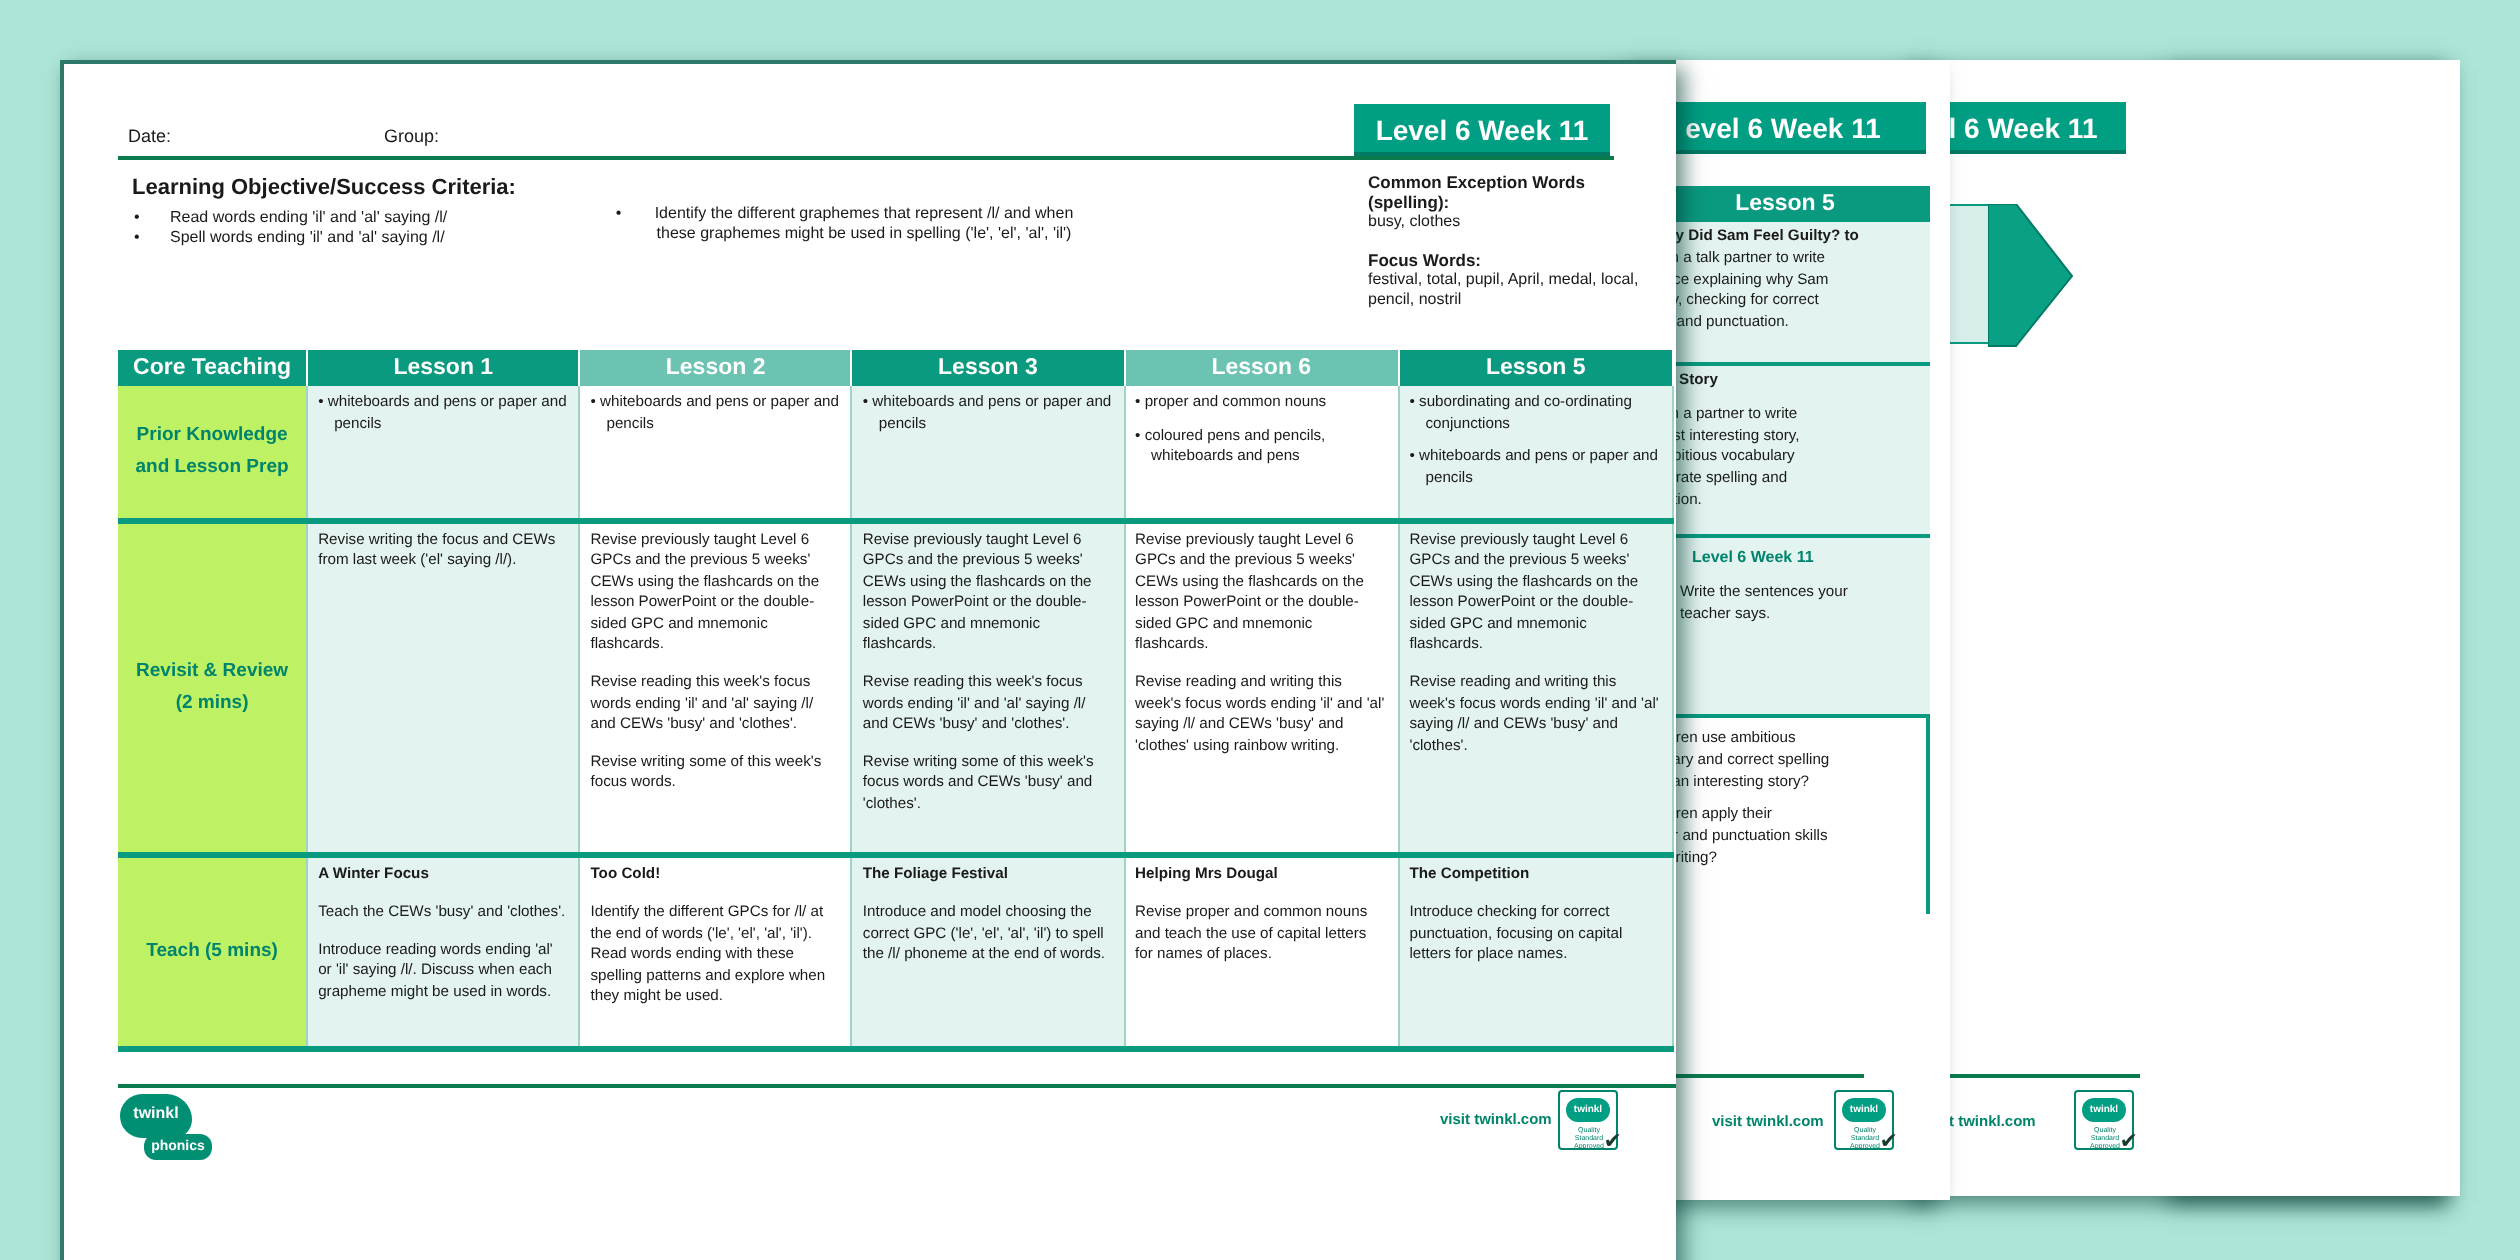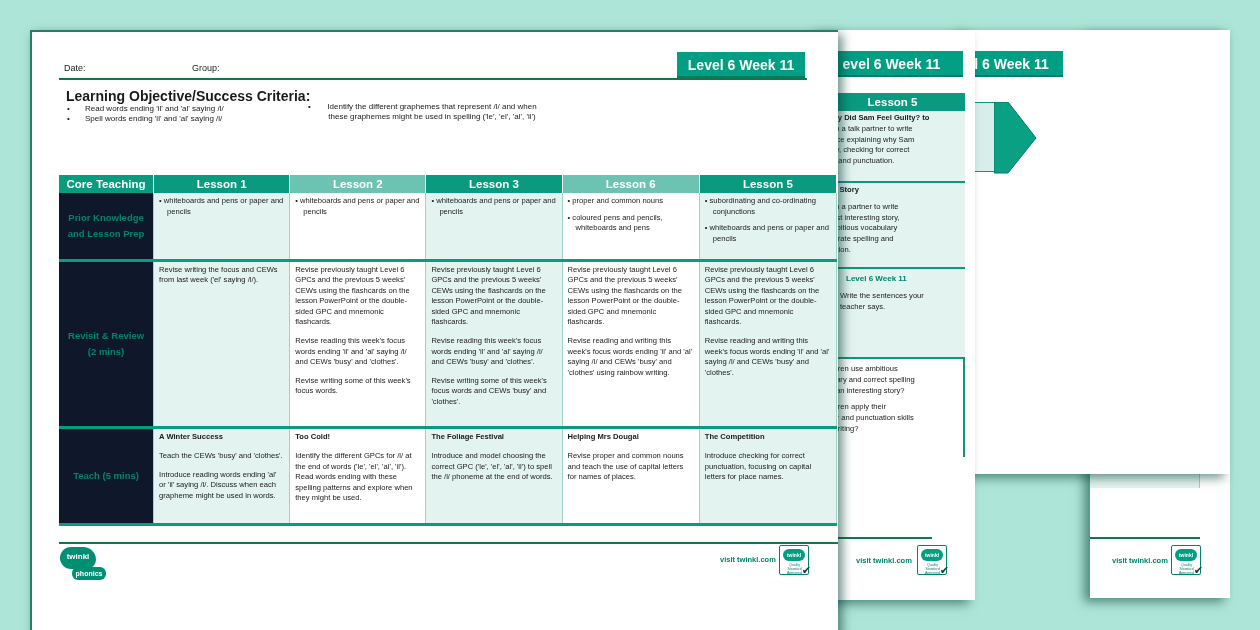--- a/index.html
+++ b/index.html
@@ -1,48 +1,48 @@
 <!DOCTYPE html>
 <html><head>
 <meta charset="utf-8">
 <style>
   * { box-sizing: border-box; margin: 0; padding: 0; }
   html, body { width: 1260px; height: 630px; overflow: hidden; }
   body { background: #ade6d8; font-family: "Liberation Sans", sans-serif; position: relative; color: #1a1a1a; }
 
   .page { position: absolute; background: #fff; box-shadow: -6px 4px 10px rgba(0,60,50,0.55); overflow: hidden; }
   #page4 { left: 1090px; top: 30px; width: 140px; height: 568px; }
-  #page3 { left: 960px; top: 30px; width: 270px; height: 444px; }
+  #page3 { left: 960px; top: 30px; width: 270px; height: 568px; }
   #page2 { left: 820px; top: 30px; width: 155px; height: 570px; }
   #page1 { left: 30px; top: 30px; width: 808px; height: 608px; box-shadow: 4px 4px 10px rgba(0,60,50,0.6); border-left: 2px solid #2d7a6a; border-top: 2px solid #2d7a6a; }
   .week-banner { position: absolute; background: #009e83; color: #fff; font-weight: bold; font-size: 14px; height: 26px; line-height: 26px; text-align: center; border-bottom: 2px solid #007a65; white-space: nowrap; overflow: hidden; }
   .hdr-rule { position: absolute; height: 2px; background: #0b7a4d; }
 
   
   .p1-date { position: absolute; left: 32px; top: 31px; font-size: 9px; }
   .p1-group { position: absolute; left: 160px; top: 31px; font-size: 9px; }
-  .lo-title { position: absolute; left: 34px; top: 56px; font-size: 14px; font-weight: bold; }
+  .lo-title { position: absolute; left: 34px; top: 56px; font-size: 11px; font-weight: bold; }
   .lo-list { position: absolute; left: 35px; top: 72px; font-size: 8px; line-height: 10px; list-style: none; }
   .lo-list li::before, .lo-list2 li::before { content: "•"; display: inline-block; width: 18px; }
   .lo-list2 { position: absolute; left: 271px; top: 70px; width: 240px; font-size: 8px; line-height: 10px; list-style: none; }
   .lo-list2 li { padding-left: 18px; text-indent: -18px; text-align: center; }
   .fg-block { position: absolute; left: 520px; top: 54px; width: 125px; font-size: 8px; line-height: 10px; }
   .fg-block .lbl { font-weight: bold; font-size: 8.5px; margin-bottom: 5px; }
   .fg-block .val { margin-bottom: 7px; }
   .cew-block { position: absolute; left: 652px; top: 54px; width: 150px; font-size: 8px; line-height: 10px; }
   .cew-block .lbl { font-weight: bold; font-size: 8.5px; }
   .cew-block .val { margin-bottom: 9px; }
 
   
   table.core { position: absolute; left: 27px; top: 143px; width: 778px; border-collapse: collapse; table-layout: fixed; font-size: 7.6px; line-height: 10.6px; }
   table.core th { background: #0a9a80; color: #fff; font-weight: bold; font-size: 11.5px; height: 18px; text-align: center; border-right: 1px solid #fff; }
   table.core th.light { background: #6cc3b1; }
   table.core td { vertical-align: top; padding: 3px 5px; border-right: 1px solid #9fd3c8; }
   table.core tr.row-sep td { border-top: 3px solid #0a9a80; margin-left: 36px; }
-  table.core td.rowhead { text-align: center; vertical-align: middle; color: #00846b; font-weight: bold; font-size: 9.5px; line-height: 16px; background: #0f172a; }
+  table.core td.rowhead { text-align: center; vertical-align: middle; color: #00846b; font-weight: bold; font-size: 9.5px; line-height: 16px; background: #bef264; }
   td.shade { background: #e3f3f0; }
   td.white { background: #fff; }
   table.core tr.last td { border-bottom: 3px solid #0a9a80; }
   .cell p { margin-bottom: 8px; }
   .cell .b { font-weight: bold; margin-bottom: 9px; }
   .bul { padding-left: 8px; text-indent: -8px; margin-bottom: 6px; }
   .bul::before { content: "• "; }
 
   .footer-rule { position: absolute; left: 27px; width: 780px; top: 510px; height: 2px; background: #0b7a4d; }
   .logo { position: absolute; left: 28px; top: 515px; width: 48px; height: 38px; }
@@ -158,20 +158,26 @@
 
   <div class="lo-title">Learning Objective/Success Criteria:</div>
   <ul class="lo-list">
     <li>Read words ending 'il' and 'al' saying /l/</li>
     <li>Spell words ending  'il' and 'al'  saying /l/</li>
   </ul>
   <ul class="lo-list2">
     <li>Identify the different graphemes that  represent /l/ and when these graphemes might be used in spelling ('le', 'el', 'al', 'il')</li>
   </ul>
 
+  <div class="cew-block">
+    <div class="lbl">Common Exception Words (spelling):</div>
+    <div class="val">busy, clothes</div>
+    <div class="lbl">Focus Words:</div>
+    <div class="val">festival, total, pupil, April, medal, local, pencil, nostril</div>
+  </div>
 
   <table class="core">
     <colgroup>
         <col style="width:91px">
         <col style="width:131px">
         <col style="width:131px">
         <col style="width:131px">
         <col style="width:132px">
         <col style="width:132px">
       </colgroup>
@@ -226,21 +232,21 @@
             <p>Revise reading and writing this week's focus words ending 'il' and 'al' saying /l/ and CEWs 'busy' and 'clothes' using rainbow writing.</p>
           </td>
         <td class="cell shade">
             <p>Revise previously taught Level 6 GPCs and the previous 5 weeks' CEWs using the flashcards on the lesson PowerPoint or the double-sided GPC and mnemonic flashcards.</p>
             <p>Revise reading and writing this week's focus words ending 'il' and 'al' saying /l/ and CEWs 'busy' and 'clothes'.</p>
           </td>
       </tr>
       <tr class="row-sep last" style="height:97px;">
         <td class="rowhead">Teach (5 mins)</td>
         <td class="cell shade">
-            <div class="b">A Winter Success</div>
+            <div class="b">A Winter Focus</div>
             <p>Teach the CEWs 'busy' and 'clothes'.</p>
             <p>Introduce reading words ending 'al' or 'il' saying /l/. Discuss when each grapheme might be used in words.</p>
           </td>
         <td class="cell white">
             <div class="b">Too Cold!</div>
             <p>Identify the different GPCs for /l/ at the end of words ('le', 'el', 'al', 'il'). Read words ending with these spelling patterns and explore when they might be used.</p>
           </td>
         <td class="cell shade">
             <div class="b">The Foliage Festival</div>
             <p>Introduce and model choosing the correct GPC ('le', 'el', 'al', 'il') to spell the /l/ phoneme at the end of words.</p>

